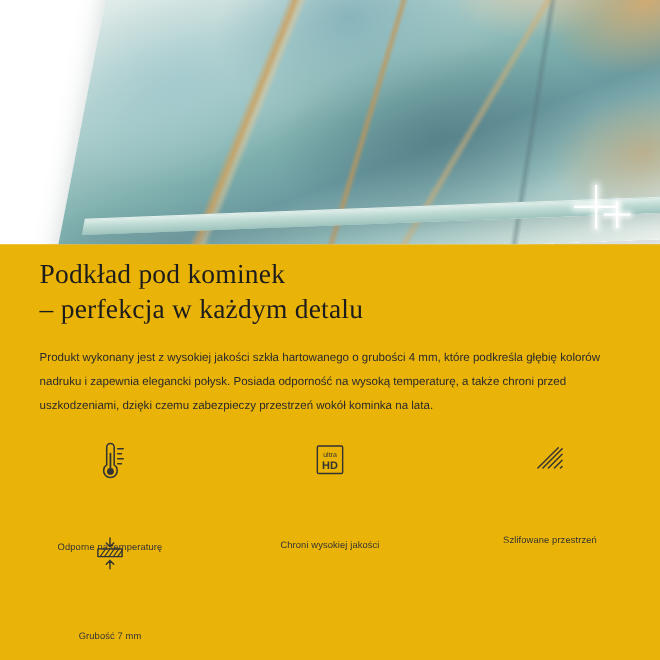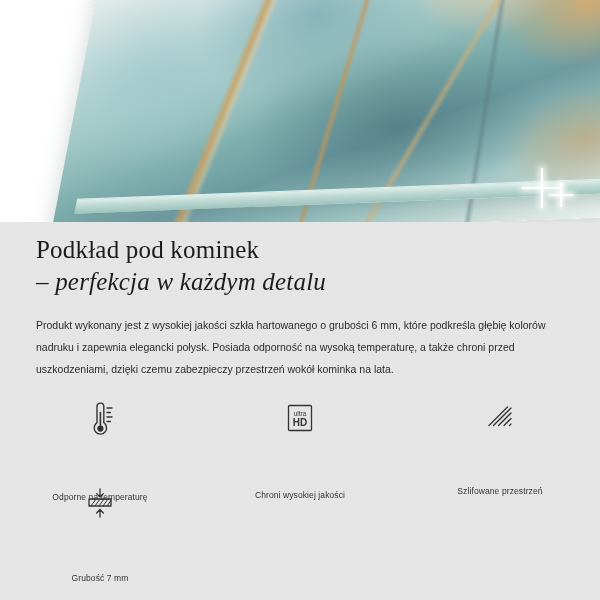--- a/index.html
+++ b/index.html
@@ -10,21 +10,21 @@
     width: 600px;
     height: 600px;
     background: #ffffff;
     font-family: "Liberation Sans", sans-serif;
     overflow: hidden;
   }
   .page {
     position: relative;
     width: 600px;
     height: 600px;
-    background: #e5e5e5;
+    background: #eab308;
     overflow: hidden;
   }
 
   
   .hero {
     position: absolute;
     top: 0;
     left: 0;
     width: 600px;
     height: 222px;
@@ -122,21 +122,20 @@
     padding: 12px 36px 0 36px;
     font-family: "Liberation Serif", serif;
     font-weight: 400;
     font-size: 25px;
     line-height: 32px;
     color: #1c1c1c;
     letter-spacing: 0.2px;
   }
   .headline-line-2 {
     display: block;
-    font-style: italic;
   }
   .body-copy {
     margin: 0;
     padding: 16px 34px 0 36px;
     font-size: 10.5px;
     line-height: 22px;
     color: #2b2b2b;
     text-align: left;
   }
 
@@ -185,21 +184,21 @@
     <div class="hero-edge"></div>
     <div class="hero-sparkle"></div>
     <div class="hero-sparkle-2"></div>
   </div>
 
   <div class="content">
     <h1 class="headline">
       <span>Podkład pod kominek</span>
       <span class="headline-line-2">– perfekcja w każdym detalu</span>
     </h1>
-    <p class="body-copy">Produkt wykonany jest z wysokiej jakości szkła hartowanego o grubości 6 mm, które podkreśla głębię kolorów nadruku i zapewnia elegancki połysk. Posiada odporność na wysoką temperaturę, a także chroni przed uszkodzeniami, dzięki czemu zabezpieczy przestrzeń wokół kominka na lata.</p>
+    <p class="body-copy">Produkt wykonany jest z wysokiej jakości szkła hartowanego o grubości 4 mm, które podkreśla głębię kolorów nadruku i zapewnia elegancki połysk. Posiada odporność na wysoką temperaturę, a także chroni przed uszkodzeniami, dzięki czemu zabezpieczy przestrzeń wokół kominka na lata.</p>
   </div>
 
   <div class="features">
 
     <div class="feature">
       <div class="feature-icon">
         <svg width="38" height="40" viewBox="0 0 38 40" fill="none" stroke="#333" stroke-width="1.4" stroke-linecap="round">
           <path d="M16 6.5a3.4 3.4 0 0 1 6.8 0v16.2a6.2 6.2 0 1 1-6.8 0z"></path>
           <circle cx="19.4" cy="28.6" r="3.1" fill="#333" stroke="none"></circle>
           <path d="M19.4 26V12.5" stroke-width="1.6"></path>

